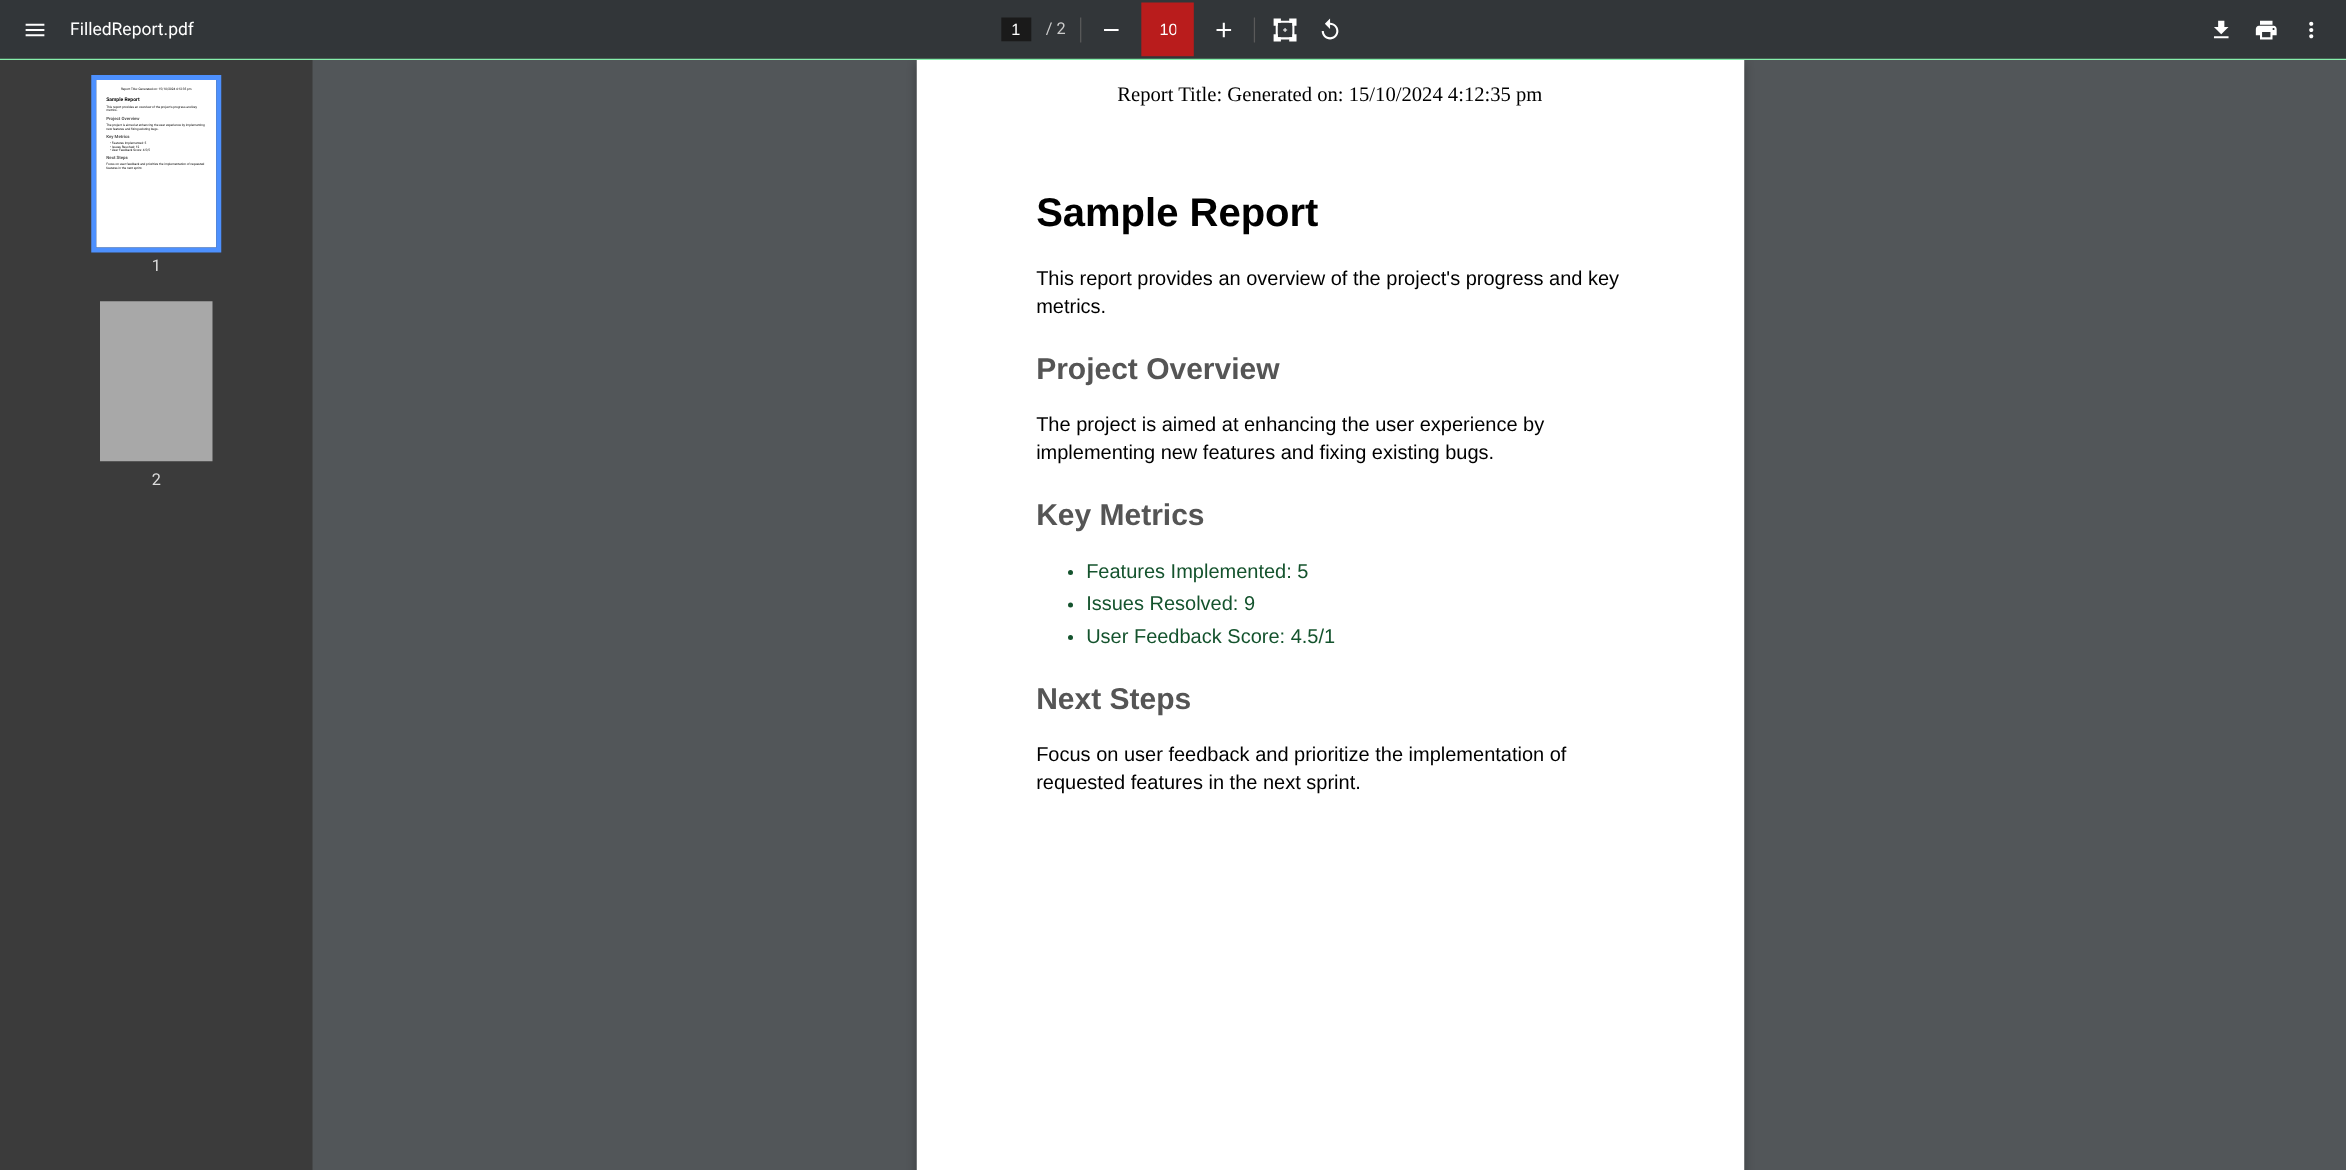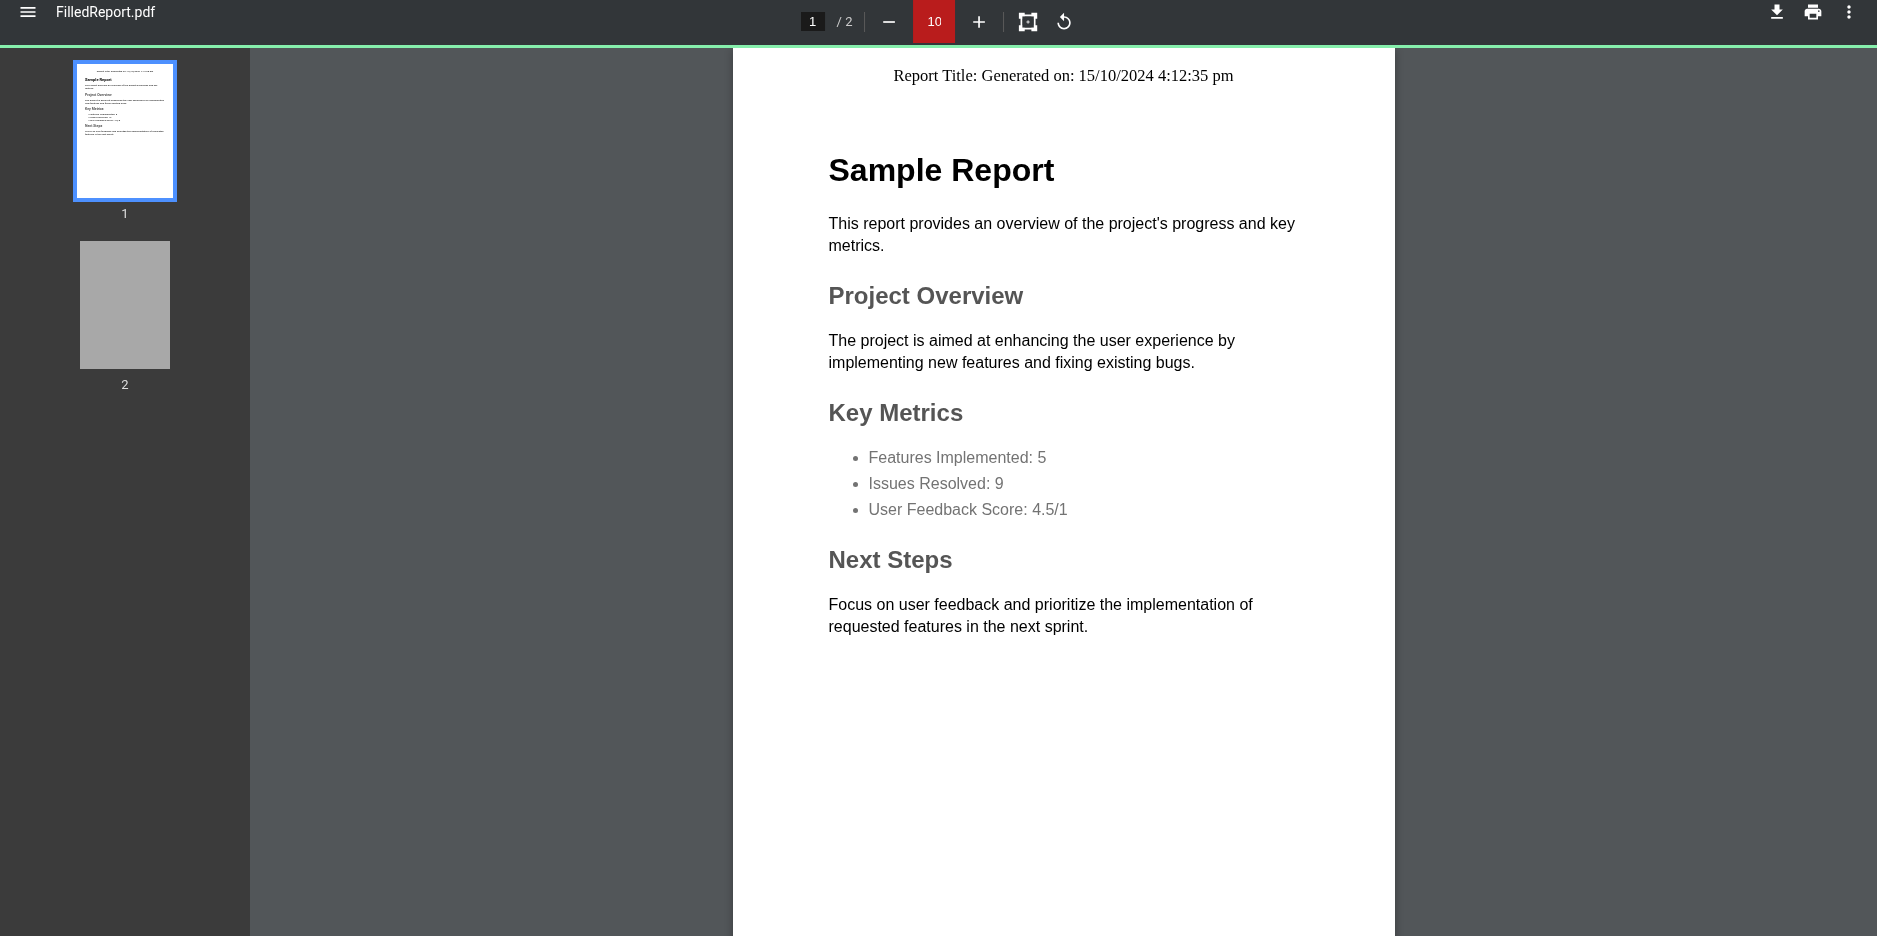--- a/index.html
+++ b/index.html
@@ -11,25 +11,25 @@
       font-family: -apple-system, BlinkMacSystemFont, "Segoe UI", Roboto, Arial, sans-serif;
       background: #525659;
       overflow: hidden;
       width: 1877px;
       height: 936px;
     }
     .toolbar {
       background: #323639;
       height: 48px;
       display: flex;
-      align-items: flex-start;
+      align-items: center;
       padding: 0 16px;
       color: #fff;
       position: relative;
-      border-bottom: 3px solid #86efac;
+      border-bottom: 1px solid #86efac;
     }
     .toolbar-left {
       display: flex;
       align-items: center;
       gap: 16px;
     }
     .menu-icon {
       width: 24px;
       height: 24px;
       cursor: pointer;
@@ -226,21 +226,21 @@
       color: #555;
       font-family: Arial, sans-serif;
       margin-bottom: 20px;
     }
     .doc-list {
       margin-bottom: 24px;
       padding-left: 40px;
     }
     .doc-list li {
       font-size: 16px;
-      color: #737373;
+      color: #14532d;
       font-family: Arial, sans-serif;
       margin-bottom: 4px;
       line-height: 1.4;
     }
   </style>
 </head>
 <body>
 
 <div class="toolbar">
   <div class="toolbar-left">

